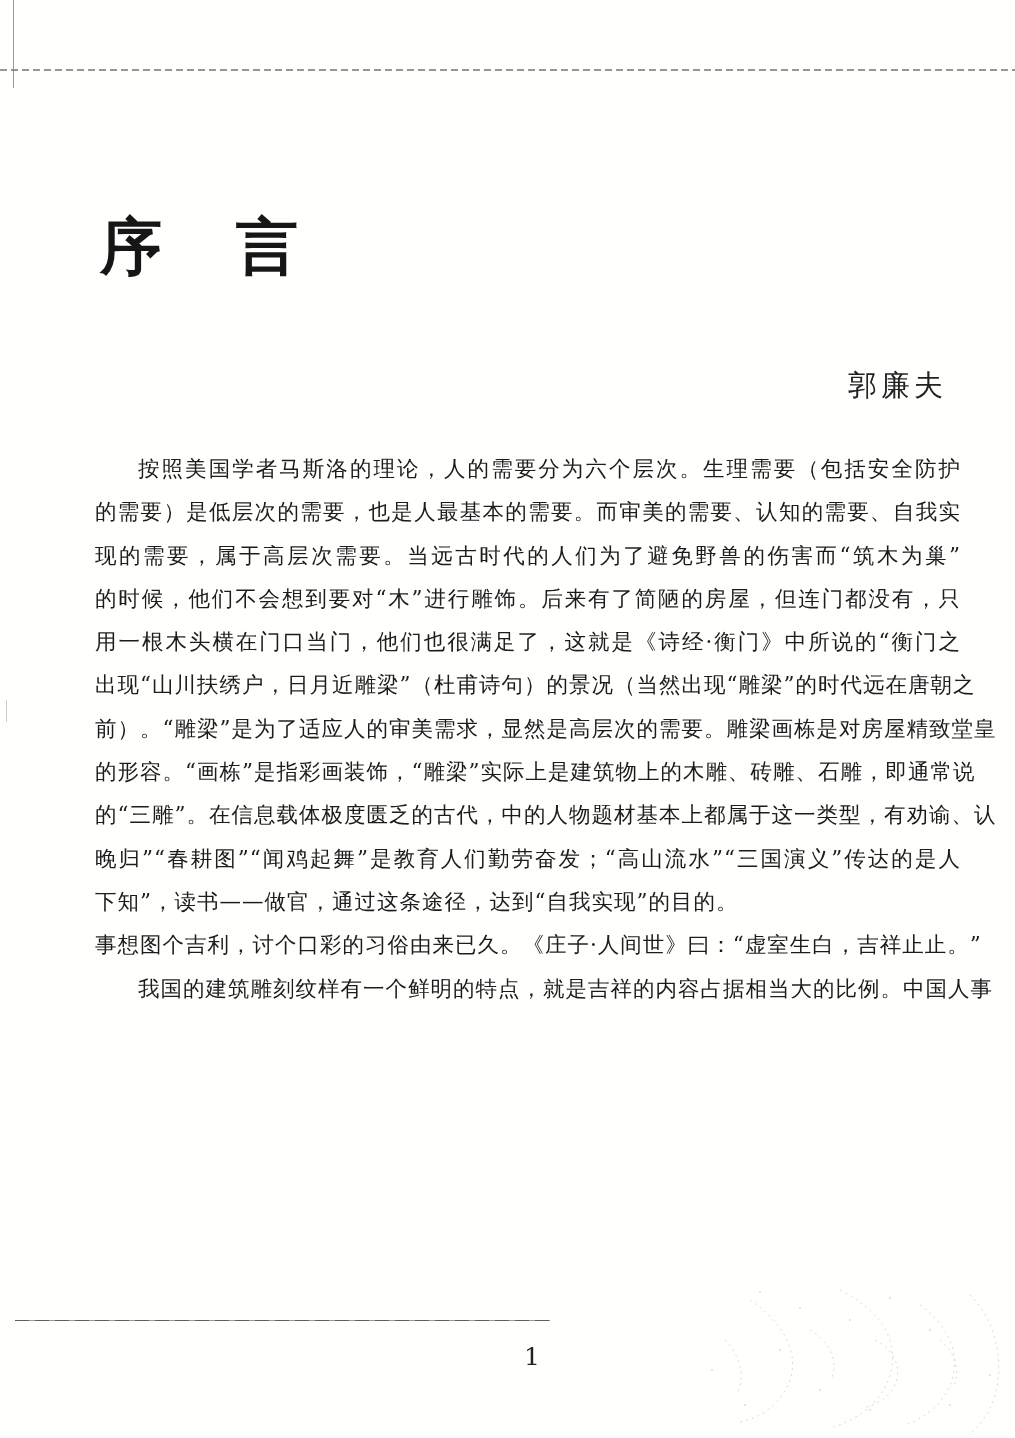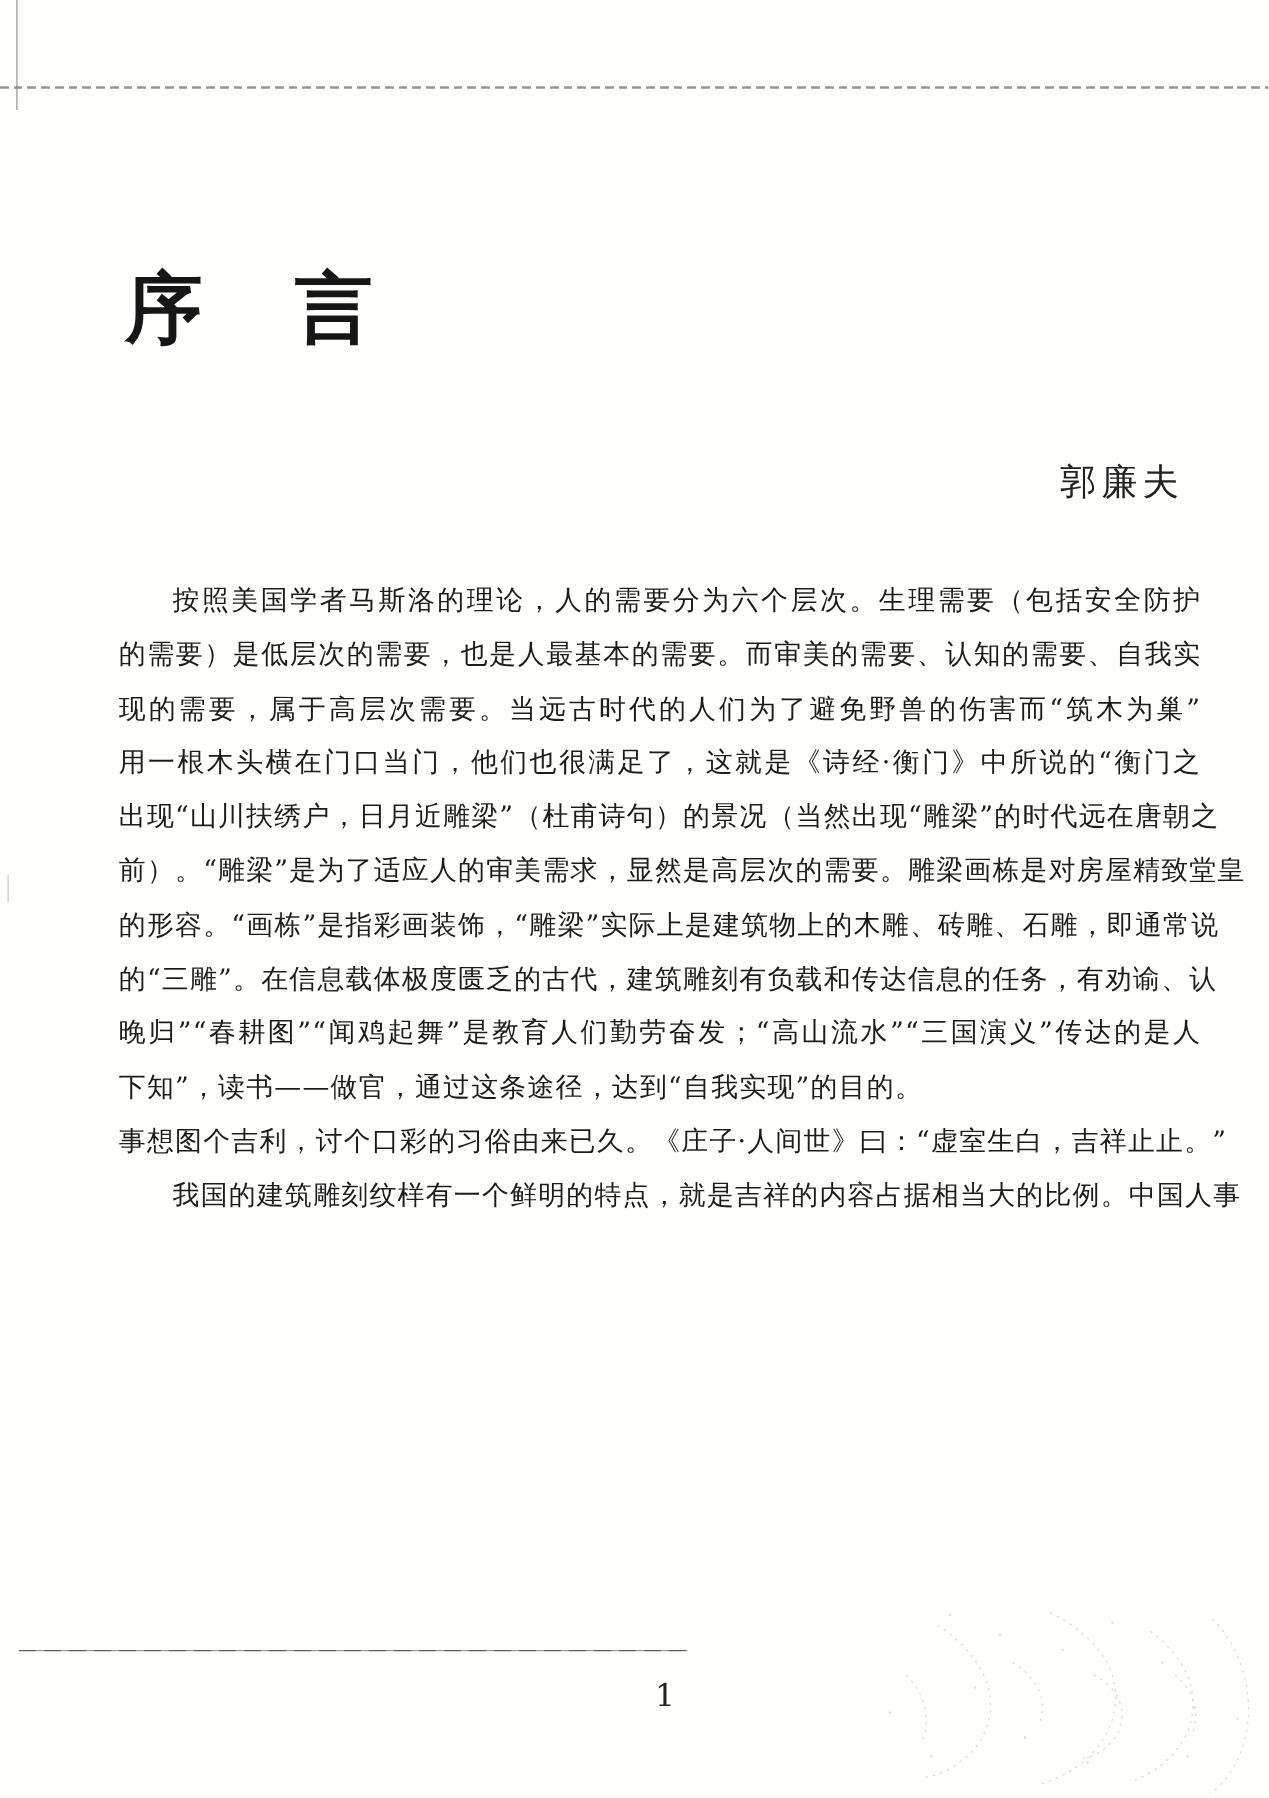--- a/index.html
+++ b/index.html
@@ -38,21 +38,21 @@
   }
   .author {
     position: absolute;
     right: 68px; top: 366px;
     font-size: 29px;
     letter-spacing: 4px;
     color: #222;
   }
   .body-text {
     position: absolute;
-    left: 95px; top: 459px;
+    left: 95px; top: 447px;
     width: 866px;
   }
   .line {
     font-size: 21.5px;
     line-height: 43.3px;
     height: 43.3px;
     white-space: nowrap;
     text-align: justify;
     text-align-last: justify;
     text-justify: inter-character;
@@ -96,25 +96,26 @@
   <div class="scan-mark-left"></div>
 
   <h1 class="title">序　言</h1>
 
   <div class="author">郭廉夫</div>
 
   <div class="body-text">
     <div class="line indent">按照美国学者马斯洛的理论，人的需要分为六个层次。生理需要（包括安全防护</div>
     <div class="line">的需要）是低层次的需要，也是人最基本的需要。而审美的需要、认知的需要、自我实</div>
     <div class="line">现的需要，属于高层次需要。当远古时代的人们为了避免野兽的伤害而“筑木为巢”</div>
+    <div class="line">的时候，他们不会想到要对“木”进行雕饰。后来有了简陋的房屋，但连门都没有，只</div>
     <div class="line">用一根木头横在门口当门，他们也很满足了，这就是《诗经·衡门》中所说的“衡门之</div>
     <div class="line">出现“山川扶绣户，日月近雕梁”（杜甫诗句）的景况（当然出现“雕梁”的时代远在唐朝之</div>
     <div class="line">前）。“雕梁”是为了适应人的审美需求，显然是高层次的需要。雕梁画栋是对房屋精致堂皇</div>
     <div class="line">的形容。“画栋”是指彩画装饰，“雕梁”实际上是建筑物上的木雕、砖雕、石雕，即通常说</div>
-    <div class="line">的“三雕”。在信息载体极度匮乏的古代，建筑雕刻有负载和传达信息的任务，有劝谕、认</div>
+    <div class="line">的“三雕”。在信息载体极度匮乏的古代，中的人物题材基本上都属于这一类型，有劝谕、认</div>
     <div class="line">晚归”“春耕图”“闻鸡起舞”是教育人们勤劳奋发；“高山流水”“三国演义”传达的是人</div>
     <div class="line short">下知”，读书——做官，通过这条途径，达到“自我实现”的目的。</div>
     <div class="line">事想图个吉利，讨个口彩的习俗由来已久。《庄子·人间世》曰：“虚室生白，吉祥止止。”</div>
     <div class="line indent">我国的建筑雕刻纹样有一个鲜明的特点，就是吉祥的内容占据相当大的比例。中国人事</div>
   </div>
 
   <div class="bottom-rule"></div>
 
   <div class="page-number">1</div>
 

